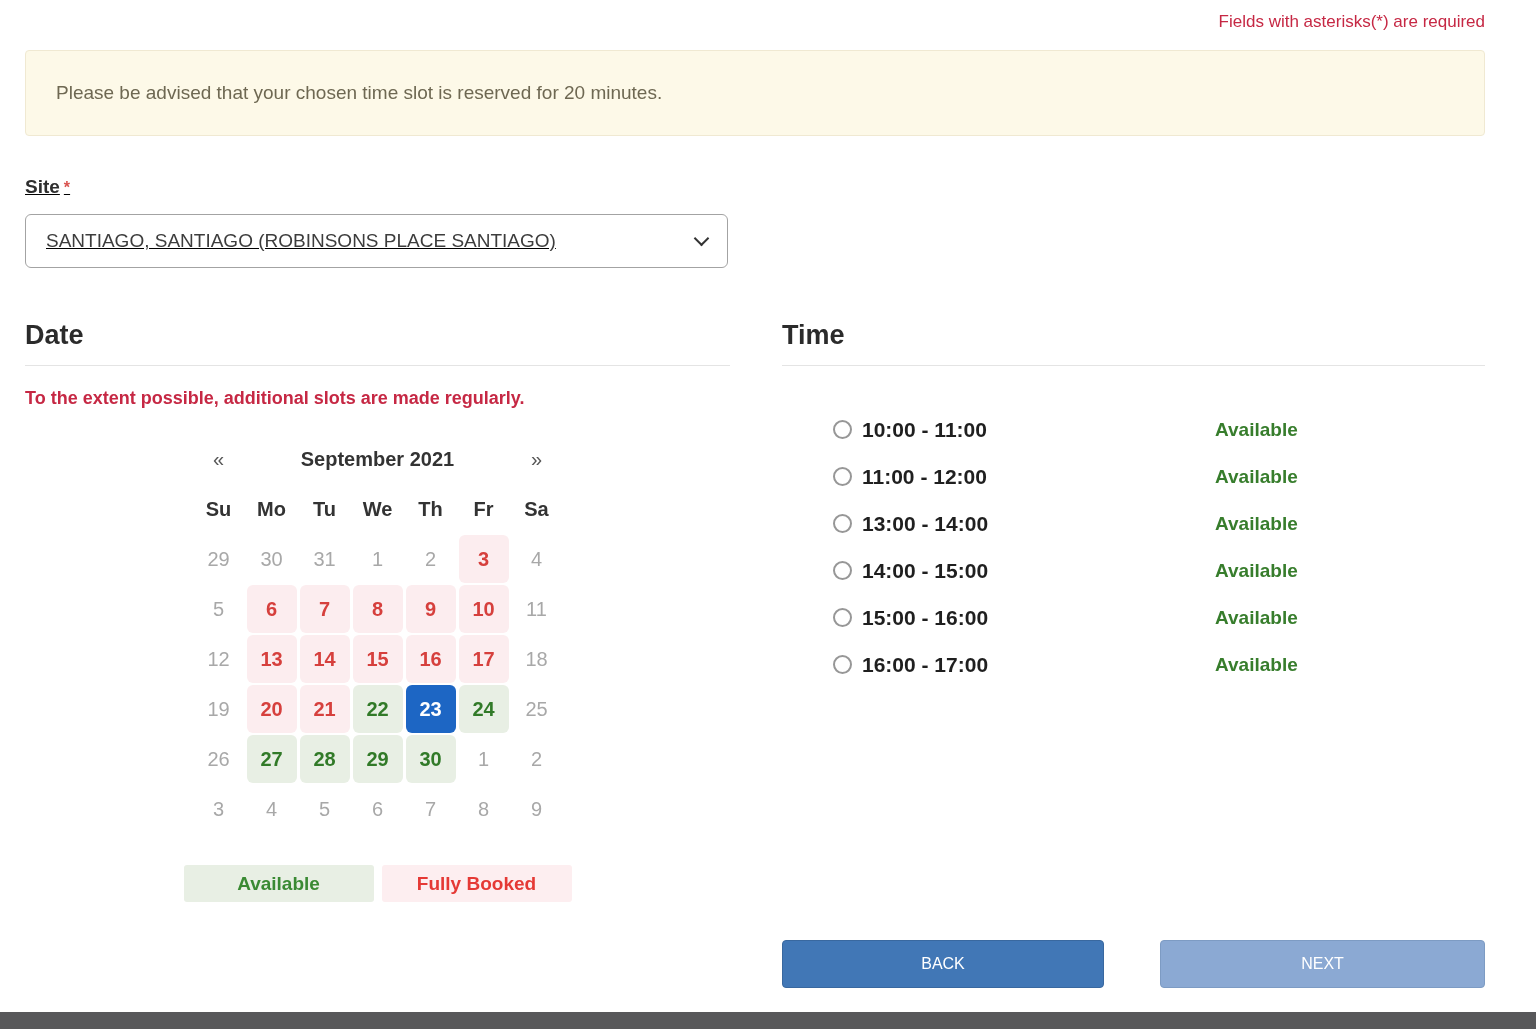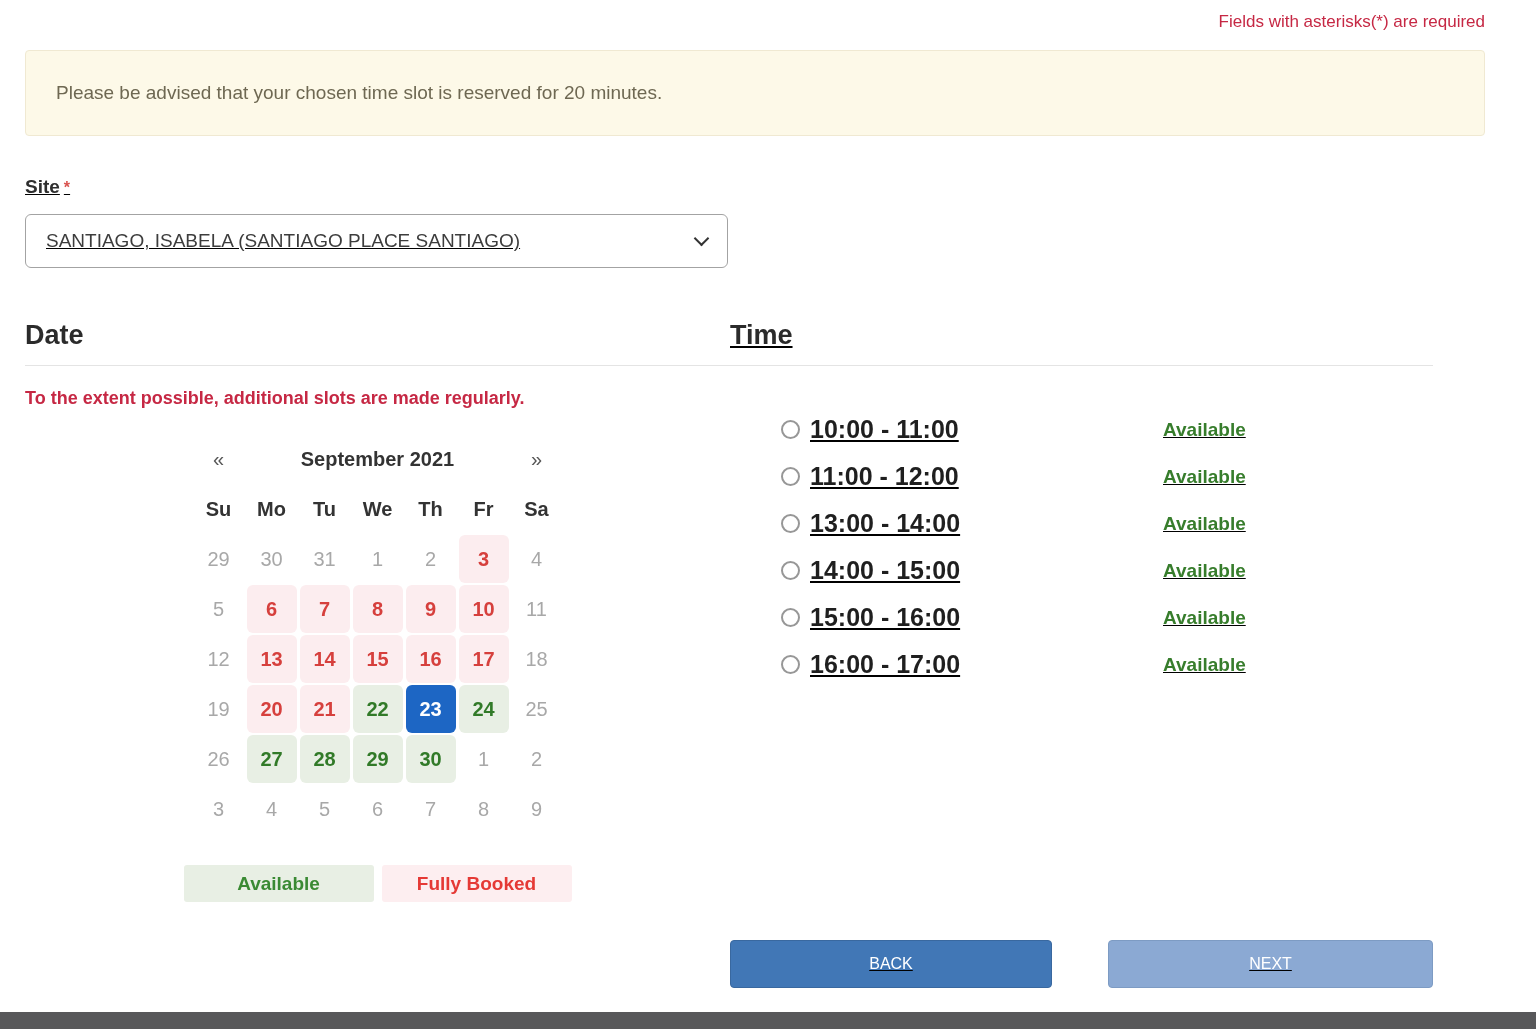--- a/index.html
+++ b/index.html
@@ -49,21 +49,21 @@
     width: 11px; height: 11px;
     border-right: 2px solid #333;
     border-bottom: 2px solid #333;
     transform: rotate(45deg);
     margin-top: -6px;
     flex: none;
   }
 
   .columns { display: flex; margin-top: 52px; }
   .col-left { width: 705px; flex: none; }
-  .col-right { width: 703px; flex: none; text-decoration: underline; }
+  .col-right { margin-left: 52px; width: 703px; flex: none; }
 
   .section-title { font-size: 27px; font-weight: bold; color: #2b2b2b; margin: 0; }
   .earliest { margin-top: 9px; font-size: 18px; color: #3e7d36; }
   .earliest b { font-weight: bold; }
   .divider { border: none; border-top: 1px solid #e4e4e4; margin: 14px 0 0 0; }
   .warning { margin-top: 22px; font-size: 18px; font-weight: bold; color: #c62844; }
 
   table.calendar { margin: 24px auto 0 auto; border-collapse: separate; border-spacing: 3px 2px; }
   .calendar th, .calendar td {
     width: 50px; height: 48px;
@@ -92,21 +92,21 @@
 
   .slots { margin-top: 40px; padding-left: 51px; }
   .slot { display: flex; align-items: center; height: 47px; }
   .slot-radio {
     -webkit-appearance: none; appearance: none;
     width: 19px; height: 19px;
     border: 2px solid #979797; border-radius: 50%;
     background: #fff; margin: 0 10px 0 0; flex: none;
     cursor: pointer;
   }
-  .slot-label { font-size: 25px; font-weight: bold; color: #1f1f1f; width: 353px; }
+  .slot-label { font-size: 21px; font-weight: bold; color: #1f1f1f; width: 353px; }
   .slot-status { font-size: 19px; font-weight: bold; color: #377d2c; }
 
   .actions { display: flex; justify-content: space-between; margin-top: 252px; }
   .btn {
     height: 48px;
     border-radius: 4px;
     font-size: 16px;
     color: #ffffff;
     font-family: inherit;
     cursor: pointer;
@@ -129,21 +129,21 @@
 
   <div class="notice">
     <span>Please be advised that your chosen time slot is reserved for </span><b>20 minutes</b><span>.</span>
   </div>
 
   <div class="site-block">
     <div class="site-label">
       <span>Site</span><span class="req">*</span>
     </div>
     <div class="site-select">
-      <span>SANTIAGO, ISABELA (SANTIAGO PLACE SANTIAGO)</span>
+      <span>SANTIAGO, SANTIAGO (ROBINSONS PLACE SANTIAGO)</span>
       <span class="chev"></span>
     </div>
   </div>
 
   <div class="columns">
 
     <div class="col-left">
       <h2 class="section-title">Date</h2>
       <hr class="divider">
       <div class="warning">To the extent possible, additional slots are made regularly.</div>

